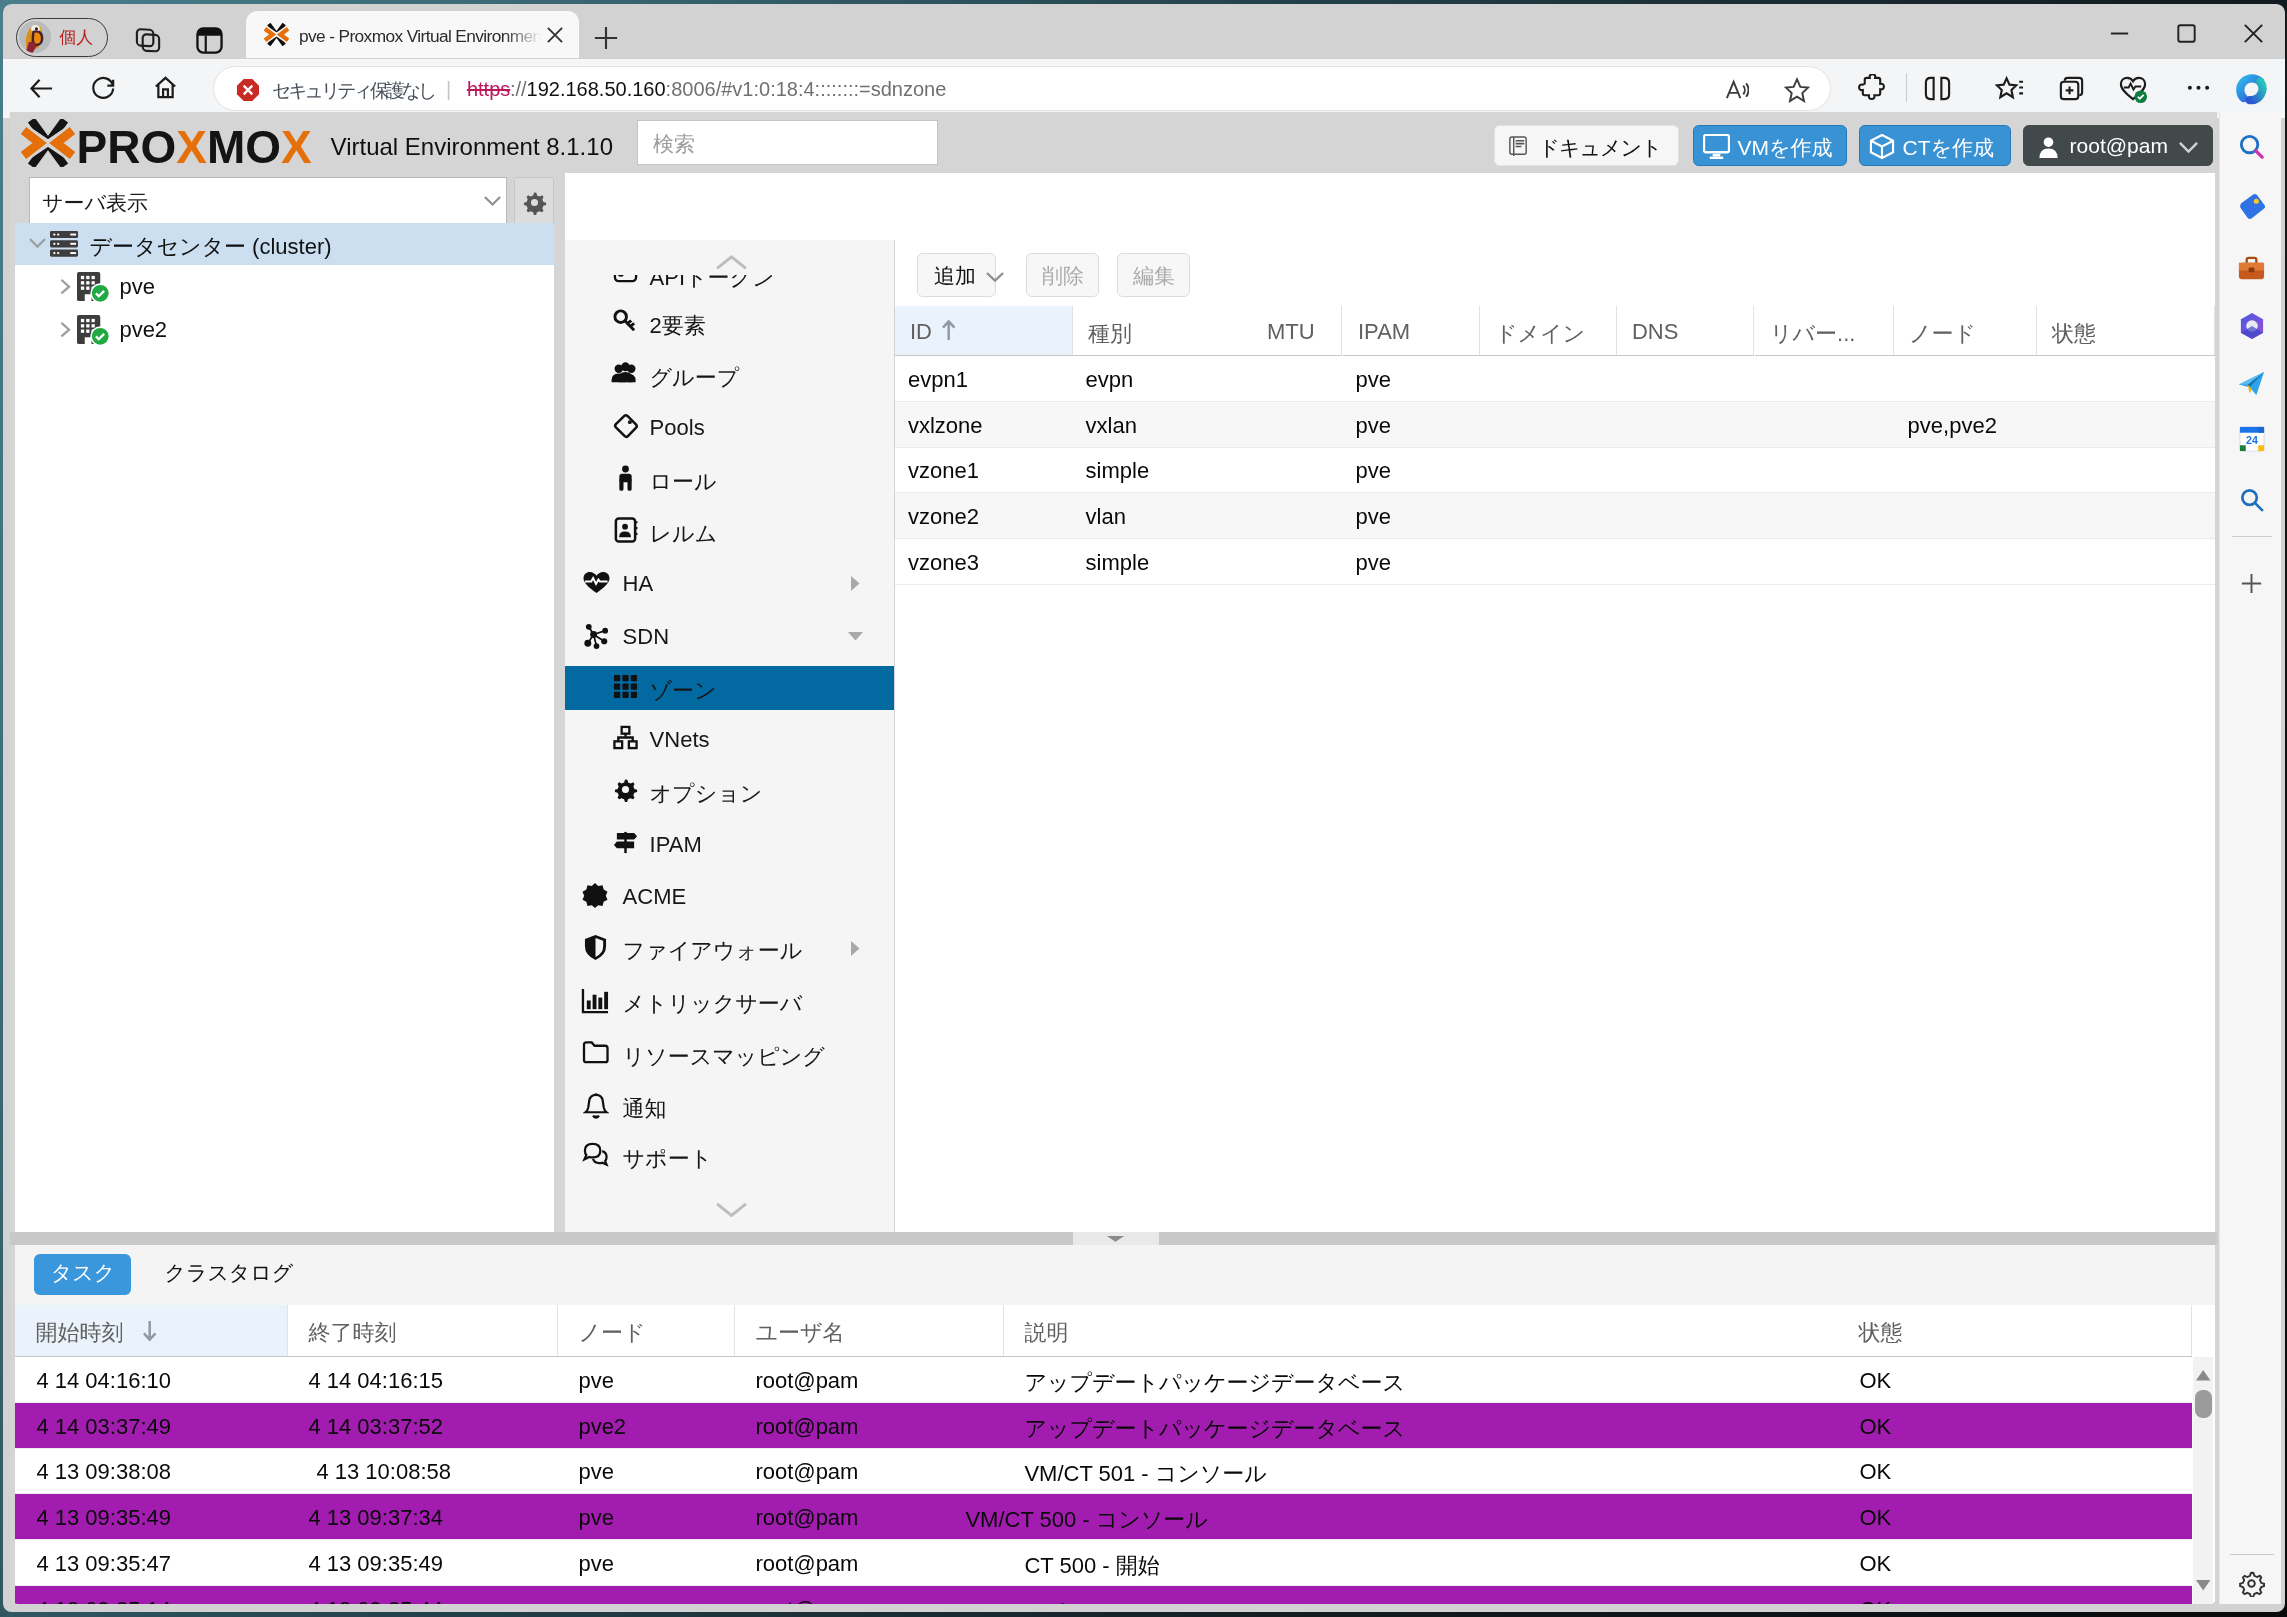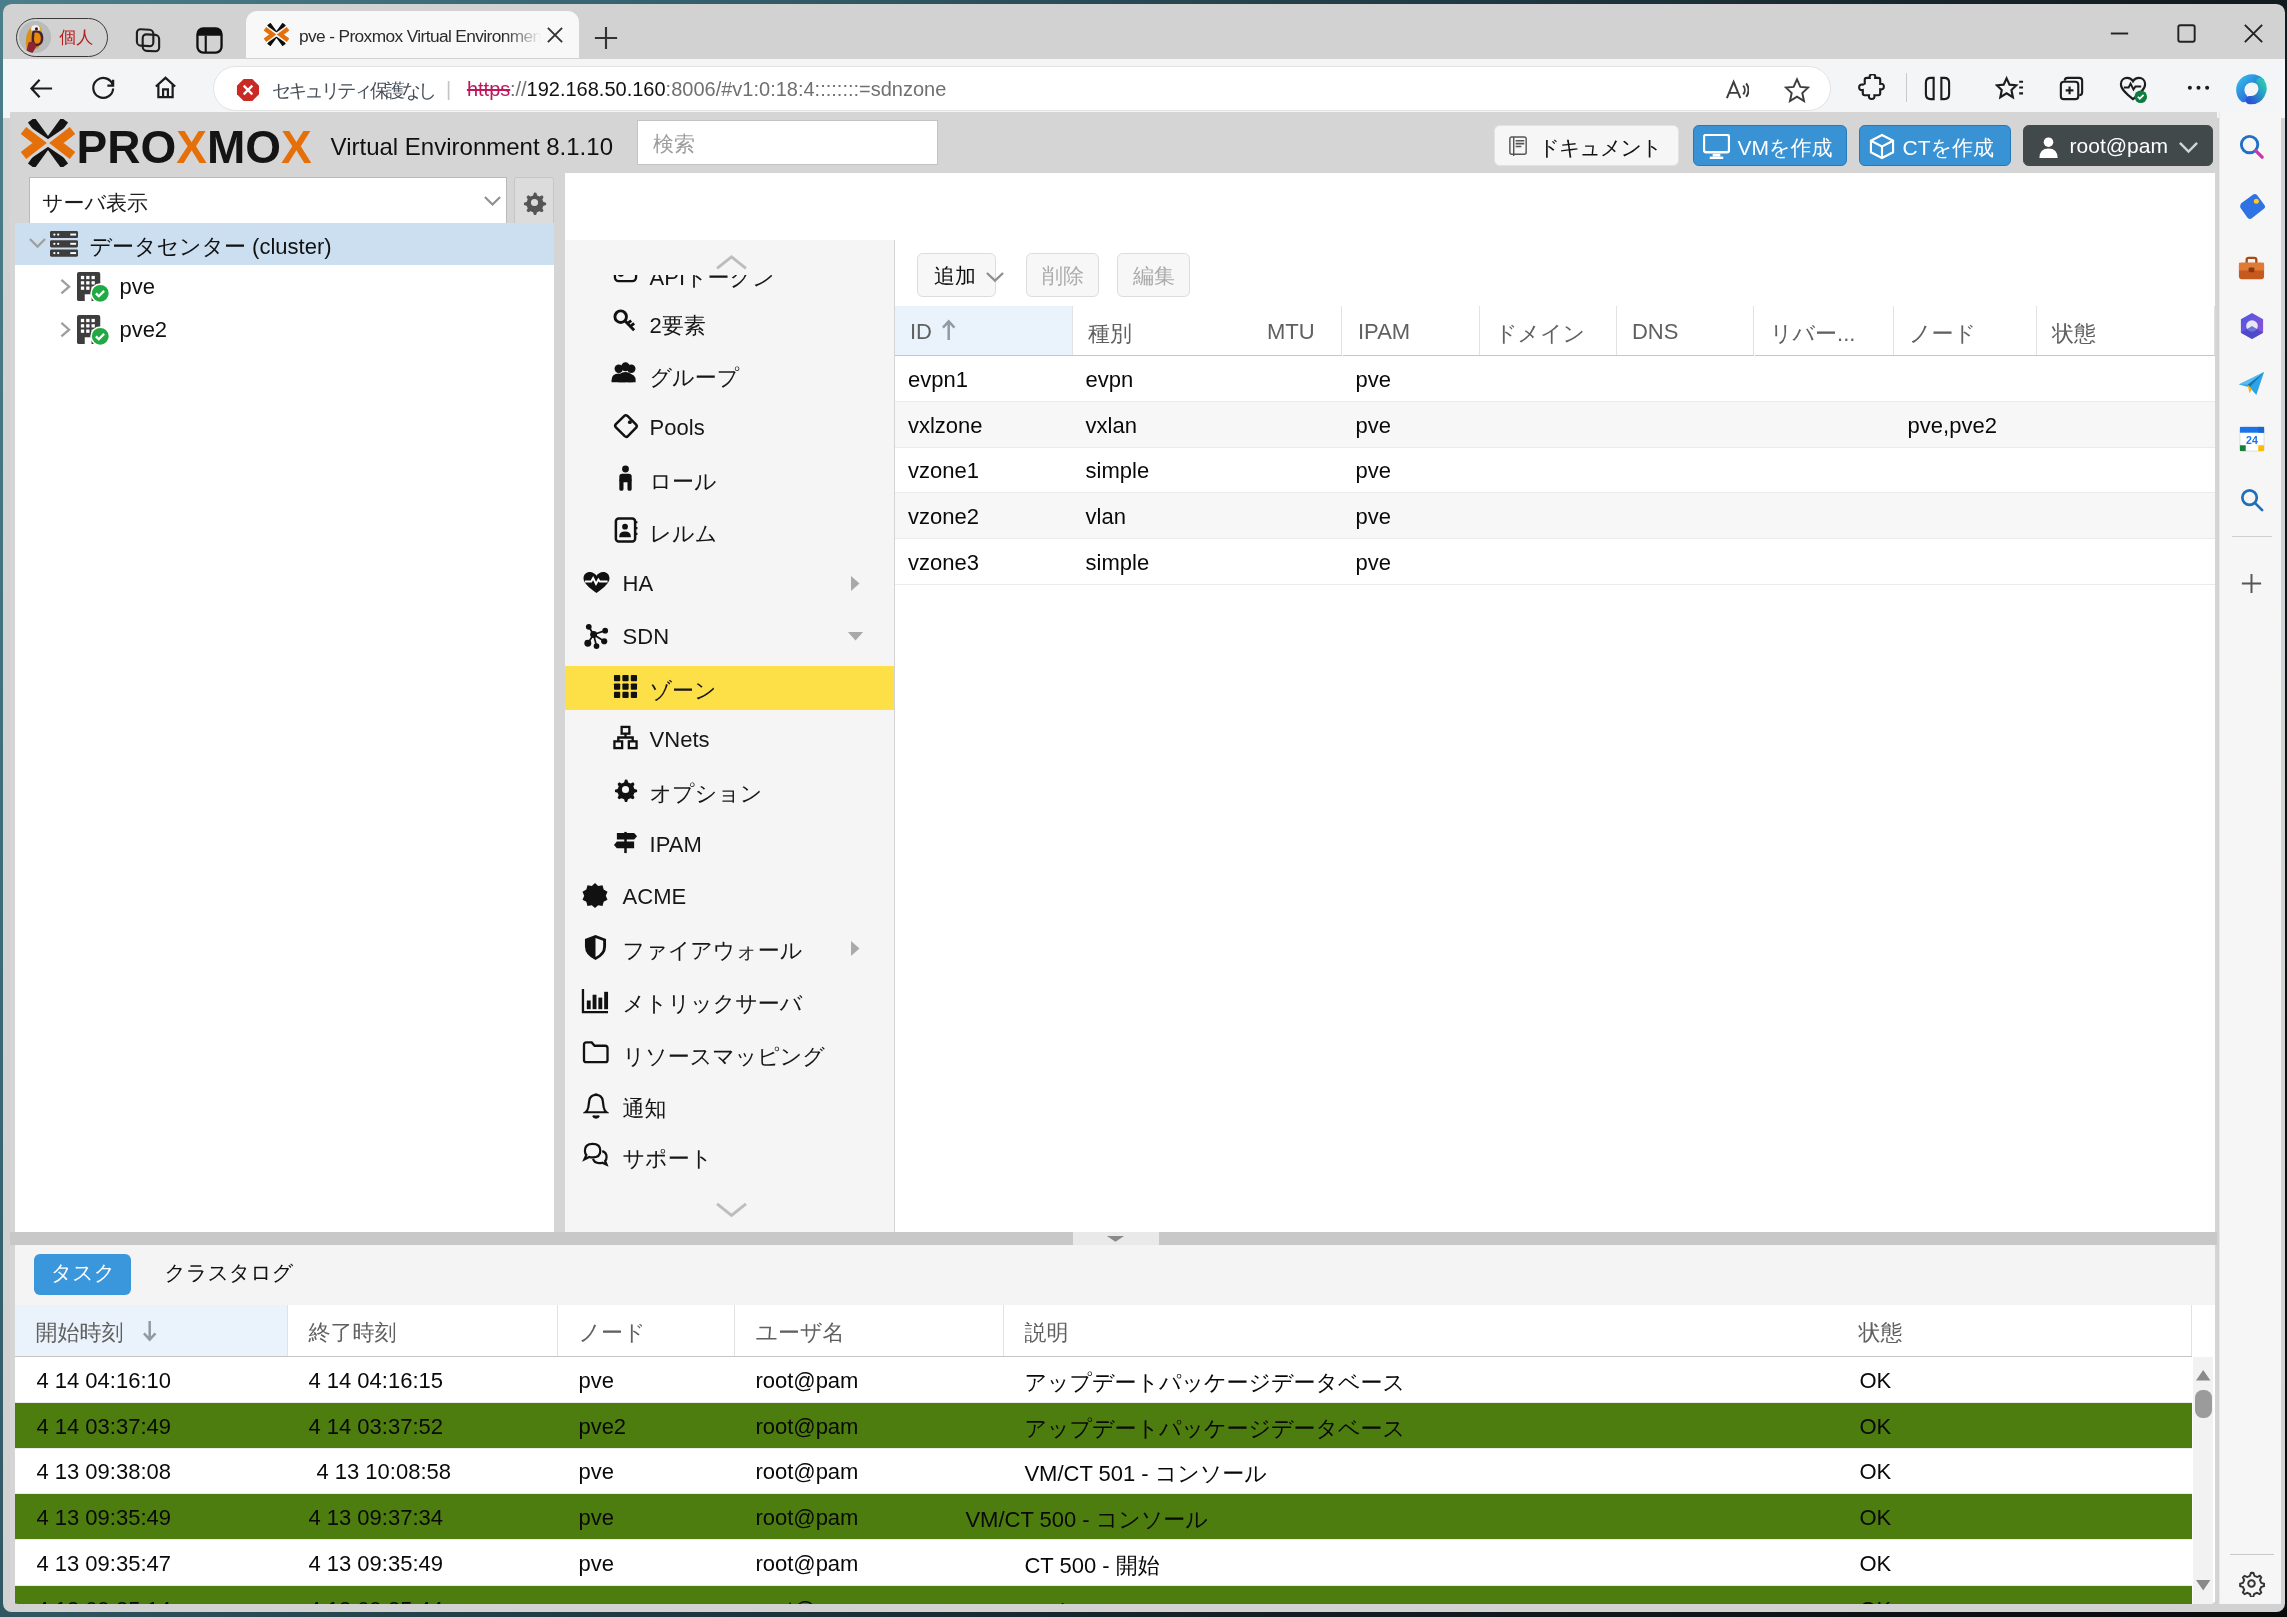--- a/index.html
+++ b/index.html
@@ -60,21 +60,21 @@
   #dcpanel { position:absolute; left:555px; top:61px; width:1650px; height:1060px; background:#fff; }
   
   #dctitle { position:absolute; left:0; top:0; width:100%; height:67px; background:#fff;
     border-bottom:1px solid #dcdcdc; }
   #dctitle .t { position:absolute; left:21px; top:19px; font-size:23px; color:#000; }
   #helpbtn { position:absolute; left:1509px; top:16.3px; width:124px; height:46px; background:#f4f4f4;
     border:1px solid #d2d2d2; border-radius:6.7px; }
   #navcol { position:absolute; left:0; top:67px; width:330px; height:992px; background:#f5f5f5;
     border-right:1px solid #d4d4d4; overflow:hidden; }
   .navitem { position:absolute; left:0; width:100%; height:44px; }
-  .navitem.sel { background:#fde047; }
+  .navitem.sel { background:#0369a1; }
   .navitem .txt { position:absolute; top:9.6px; font-size:22px; color:#161616; }
   .navitem .ic { position:absolute; top:7.7px; }
   .navscroll { position:absolute; left:0; width:100%; height:23px; background:#f5f5f5; }
   #content { position:absolute; left:330px; top:67px; width:1320px; height:992px; background:#fff; }
   
   .tbtn { position:absolute; top:12.5px; height:44px; border-radius:5.8px; background:#f7f7f7;
     border:1px solid #dcdcdc; font-size:21px; }
   
   #ztable { position:absolute; left:0; top:66px; width:1320px; }
   .zhead { position:absolute; top:0; height:50px; border-bottom:1px solid #c6c6c6; background:#fff; box-shadow:inset -1px 0 0 #e2e2e2; }
@@ -87,21 +87,21 @@
   #splithandle { position:absolute; left:1063px; top:0; width:86px; height:12.5px; background:#e9e9e9; }
   
   #tasks { position:absolute; left:5.8px; top:1133px; width:2200px; height:359px; background:#f4f4f4; }
   #tasktab { position:absolute; left:19px; top:8.6px; width:97px; height:41px; background:#3a97dc;
     border-radius:5.8px; color:#fff; font-size:21px; text-align:center; line-height:38px; }
   #clustertab { position:absolute; left:149px; top:8.6px; font-size:21px; color:#111; line-height:38px; }
   #ttable { position:absolute; left:0; top:60px; width:2200px; height:300px; overflow:hidden; background:#fff; }
   .thead { position:absolute; top:0; height:52px; background:#fff; border-bottom:1px solid #c6c6c6; box-shadow:inset -1px 0 0 #e2e2e2; }
   .thead .ht { position:absolute; left:20px; top:13.4px; font-size:22px; color:#606060; }
   .trow { position:absolute; width:2177px; height:46px; border-bottom:1px solid #ebebeb; }
-  .trow.alt { background:#4d7c0f; }
+  .trow.alt { background:#a21caf; }
   .tcell { position:absolute; top:10.6px; font-size:22px; color:#090909; white-space:nowrap; }
 </style>
 </head>
 <body>
 <div id="win">
 
   <div id="tabstrip">
     <div id="avatarpill">
       <div id="avatarimg">
         <svg width="32" height="32" viewBox="0 0 33 33">

